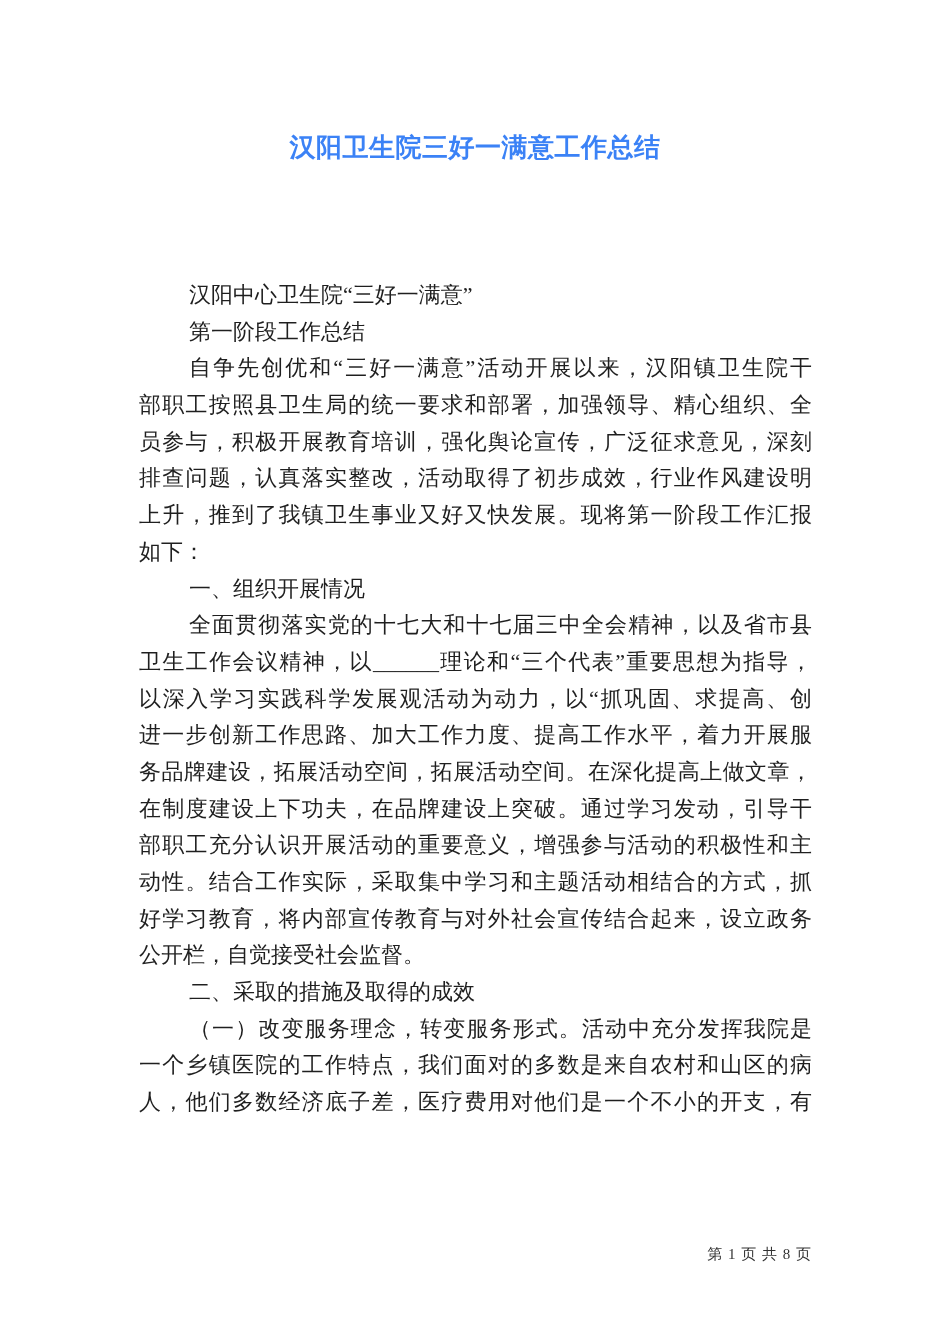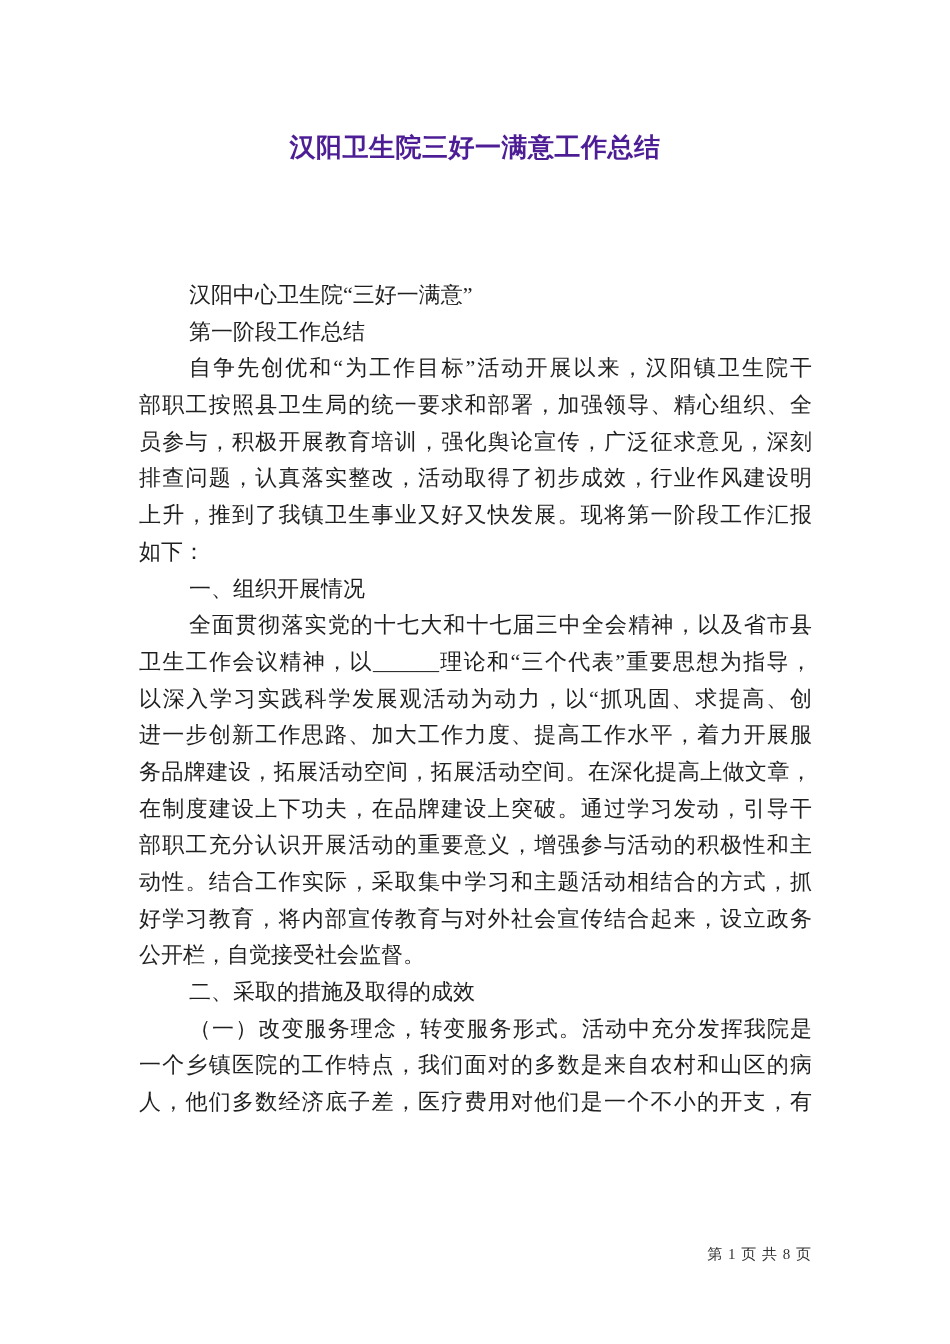--- a/index.html
+++ b/index.html
@@ -55,26 +55,26 @@
     font-size: 15px;
     line-height: 20px;
     color: #333333;
     letter-spacing: 1px;
   }
 </style>
 </head>
 <body>
 
 <div class="page">
-  <div class="doc-title" style="color: #4c1d95;">汉阳卫生院三好一满意工作总结</div>
+  <div class="doc-title" style="color: #3b82f6;">汉阳卫生院三好一满意工作总结</div>
 
   <div class="doc-body" style="color: rgb(31, 31, 31);">
       <div class="text-line indent">汉阳中心卫生院“三好一满意”</div>
       <div class="text-line indent">第一阶段工作总结</div>
-      <div class="text-line indent justify">自争先创优和“为工作目标”活动开展以来，汉阳镇卫生院干</div>
+      <div class="text-line indent justify">自争先创优和“三好一满意”活动开展以来，汉阳镇卫生院干</div>
       <div class="text-line justify">部职工按照县卫生局的统一要求和部署，加强领导、精心组织、全</div>
       <div class="text-line justify">员参与，积极开展教育培训，强化舆论宣传，广泛征求意见，深刻</div>
       <div class="text-line justify">排查问题，认真落实整改，活动取得了初步成效，行业作风建设明</div>
       <div class="text-line justify">上升，推到了我镇卫生事业又好又快发展。现将第一阶段工作汇报</div>
       <div class="text-line">如下：</div>
       <div class="text-line indent">一、组织开展情况</div>
       <div class="text-line indent justify">全面贯彻落实党的十七大和十七届三中全会精神，以及省市县</div>
       <div class="text-line justify">卫生工作会议精神，以______理论和“三个代表”重要思想为指导，</div>
       <div class="text-line justify">以深入学习实践科学发展观活动为动力，以“抓巩固、求提高、创</div>
       <div class="text-line justify">进一步创新工作思路、加大工作力度、提高工作水平，着力开展服</div>

